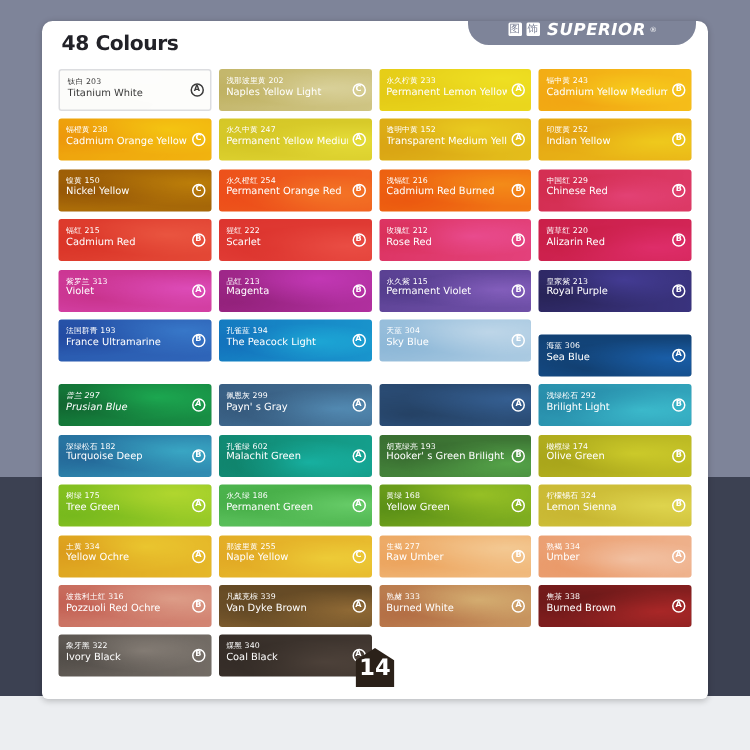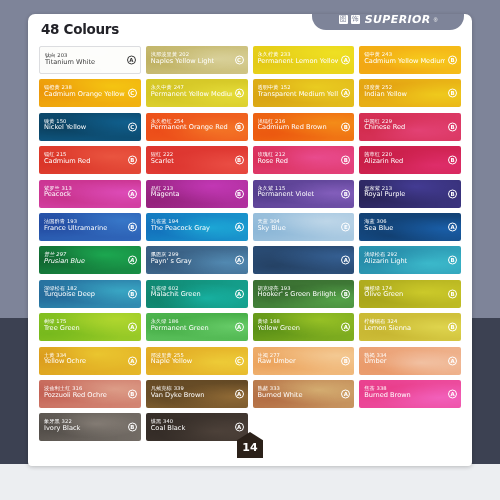--- a/index.html
+++ b/index.html
@@ -156,21 +156,21 @@
     left: 50%; bottom: 8px;
     transform: translateX(-50%);
     width: 26px; height: 26px;
     background: #2b2119;
     clip-path: polygon(50% 0%, 100% 32%, 100% 100%, 0% 100%, 0% 32%);
     display: flex; align-items: flex-end; justify-content: center;
     padding-bottom: 4px;
   }
   #page-number {
     color: #ffffff;
-    font-size: 11px;
+    font-size: 15px;
     font-weight: bold;
     font-family: "DejaVu Sans", sans-serif;
   }
 </style>
 </head>
 <body>
 
 <div id="page">
   <div id="lower-band"></div>
   <div id="left-dark"></div>
@@ -249,41 +249,41 @@
           <div class="badge">A</div>
         </div>
         <div class="swatch light" style="background: rgb(232, 176, 21);">
           <div class="tex" style="background: radial-gradient(at 75.65% 55.5%, rgba(255, 255, 255, 0.55), rgba(255, 255, 255, 0) 58%), radial-gradient(at 31.3% 41.2%, rgba(0, 0, 0, 0.3), rgba(0, 0, 0, 0) 55%), linear-gradient(149deg, rgba(0, 0, 0, 0.18), rgba(255, 255, 255, 0.22));"></div>
           <div class="labels">
             <div class="cn">印度黄 252</div>
             <div class="en">Indian Yellow</div>
           </div>
           <div class="badge">B</div>
         </div>
-        <div class="swatch light" style="background: #0c4a6e;">
+        <div class="swatch light" style="background: #a16207;">
           <div class="tex" style="background: radial-gradient(at 88.6% 32%, rgba(255, 255, 255, 0.55), rgba(255, 255, 255, 0) 58%), radial-gradient(at 17.2% 52.8%, rgba(0, 0, 0, 0.3), rgba(0, 0, 0, 0) 55%), linear-gradient(186deg, rgba(0, 0, 0, 0.18), rgba(255, 255, 255, 0.22));"></div>
           <div class="labels">
             <div class="cn">镍黄 150</div>
             <div class="en">Nickel Yellow</div>
           </div>
           <div class="badge">C</div>
         </div>
         <div class="swatch light" style="background: rgb(239, 90, 29);">
           <div class="tex" style="background: radial-gradient(at 66.55% 58.5%, rgba(255, 255, 255, 0.55), rgba(255, 255, 255, 0) 58%), radial-gradient(at 33.1% 64.4%, rgba(0, 0, 0, 0.3), rgba(0, 0, 0, 0) 55%), linear-gradient(123deg, rgba(0, 0, 0, 0.18), rgba(255, 255, 255, 0.22));"></div>
           <div class="labels">
             <div class="cn">永久橙红 254</div>
             <div class="en">Permanent Orange Red</div>
           </div>
           <div class="badge">B</div>
         </div>
         <div class="swatch light" style="background: rgb(239, 106, 18);">
           <div class="tex" style="background: radial-gradient(at 79.5% 35%, rgba(255, 255, 255, 0.55), rgba(255, 255, 255, 0) 58%), radial-gradient(at 19% 76%, rgba(0, 0, 0, 0.3), rgba(0, 0, 0, 0) 55%), linear-gradient(160deg, rgba(0, 0, 0, 0.18), rgba(255, 255, 255, 0.22));"></div>
           <div class="labels">
             <div class="cn">浅镉红 216</div>
-            <div class="en">Cadmium Red Brown</div>
+            <div class="en">Cadmium Red Burned</div>
           </div>
           <div class="badge">B</div>
         </div>
         <div class="swatch light" style="background: rgb(216, 51, 91);">
           <div class="tex" style="background: radial-gradient(at 57.45% 61.5%, rgba(255, 255, 255, 0.55), rgba(255, 255, 255, 0) 58%), radial-gradient(at 34.9% 47.6%, rgba(0, 0, 0, 0.3), rgba(0, 0, 0, 0) 55%), linear-gradient(97deg, rgba(0, 0, 0, 0.18), rgba(255, 255, 255, 0.22));"></div>
           <div class="labels">
             <div class="cn">中国红 229</div>
             <div class="en">Chinese Red</div>
           </div>
           <div class="badge">B</div>
@@ -317,21 +317,21 @@
           <div class="labels">
             <div class="cn">茜草红 220</div>
             <div class="en">Alizarin Red</div>
           </div>
           <div class="badge">B</div>
         </div>
         <div class="swatch light" style="background: rgb(207, 58, 154);">
           <div class="tex" style="background: radial-gradient(at 87.2% 44%, rgba(255, 255, 255, 0.55), rgba(255, 255, 255, 0) 58%), radial-gradient(at 24.4% 65.6%, rgba(0, 0, 0, 0.3), rgba(0, 0, 0, 0) 55%), linear-gradient(182deg, rgba(0, 0, 0, 0.18), rgba(255, 255, 255, 0.22));"></div>
           <div class="labels">
             <div class="cn">紫罗兰 313</div>
-            <div class="en">Peacock</div>
+            <div class="en">Violet</div>
           </div>
           <div class="badge">A</div>
         </div>
         <div class="swatch light" style="background: rgb(166, 42, 146);">
           <div class="tex" style="background: radial-gradient(at 65.15% 20.5%, rgba(255, 255, 255, 0.55), rgba(255, 255, 255, 0) 58%), radial-gradient(at 10.3% 77.2%, rgba(0, 0, 0, 0.3), rgba(0, 0, 0, 0) 55%), linear-gradient(119deg, rgba(0, 0, 0, 0.18), rgba(255, 255, 255, 0.22));"></div>
           <div class="labels">
             <div class="cn">品红 213</div>
             <div class="en">Magenta</div>
           </div>
           <div class="badge">B</div>
@@ -357,33 +357,33 @@
           <div class="labels">
             <div class="cn">法国群青 193</div>
             <div class="en">France Ultramarine</div>
           </div>
           <div class="badge">B</div>
         </div>
         <div class="swatch light" style="background: rgb(22, 134, 198);">
           <div class="tex" style="background: radial-gradient(at 59.9% 53%, rgba(255, 255, 255, 0.55), rgba(255, 255, 255, 0) 58%), radial-gradient(at 29.8% 55.2%, rgba(0, 0, 0, 0.3), rgba(0, 0, 0, 0) 55%), linear-gradient(104deg, rgba(0, 0, 0, 0.18), rgba(255, 255, 255, 0.22));"></div>
           <div class="labels">
             <div class="cn">孔雀蓝 194</div>
-            <div class="en">The Peacock Gray</div>
+            <div class="en">The Peacock Light</div>
           </div>
           <div class="badge">A</div>
         </div>
         <div class="swatch light" style="background: rgb(159, 195, 222);">
           <div class="tex" style="background: radial-gradient(at 72.85% 29.5%, rgba(255, 255, 255, 0.55), rgba(255, 255, 255, 0) 58%), radial-gradient(at 15.7% 66.8%, rgba(0, 0, 0, 0.3), rgba(0, 0, 0, 0) 55%), linear-gradient(141deg, rgba(0, 0, 0, 0.18), rgba(255, 255, 255, 0.22));"></div>
           <div class="labels">
             <div class="cn">天蓝 304</div>
             <div class="en">Sky Blue</div>
           </div>
           <div class="badge">E</div>
         </div>
-        <div class="swatch light" style="background: rgb(19, 71, 127);">
+        <div class="swatch light" style="background: rgb(19, 71, 127); margin-top: 10px;">
           <div class="tex" style="background: radial-gradient(at 85.8% 56%, rgba(255, 255, 255, 0.55), rgba(255, 255, 255, 0) 58%), radial-gradient(at 31.6% 78.4%, rgba(0, 0, 0, 0.3), rgba(0, 0, 0, 0) 55%), linear-gradient(178deg, rgba(0, 0, 0, 0.18), rgba(255, 255, 255, 0.22));"></div>
           <div class="labels">
             <div class="cn">海蓝 306</div>
             <div class="en">Sea Blue</div>
           </div>
           <div class="badge">A</div>
         </div>
         <div class="swatch light" style="background: #15803d; font-style: italic;">
           <div class="tex" style="background: radial-gradient(at 63.75% 32.5%, rgba(255, 255, 255, 0.55), rgba(255, 255, 255, 0) 58%), radial-gradient(at 17.5% 50%, rgba(0, 0, 0, 0.3), rgba(0, 0, 0, 0) 55%), linear-gradient(115deg, rgba(0, 0, 0, 0.18), rgba(255, 255, 255, 0.22));"></div>
           <div class="labels">
@@ -401,21 +401,21 @@
           <div class="badge">A</div>
         </div>
         <div class="swatch light" style="background: rgb(41, 74, 114);">
           <div class="tex" style="background: radial-gradient(at 89.65% 35.5%, rgba(255, 255, 255, 0.55), rgba(255, 255, 255, 0) 58%), radial-gradient(at 19.3% 73.2%, rgba(0, 0, 0, 0.3), rgba(0, 0, 0, 0) 55%), linear-gradient(189deg, rgba(0, 0, 0, 0.18), rgba(255, 255, 255, 0.22));"></div>
           <div class="badge">A</div>
         </div>
         <div class="swatch light" style="background: rgb(45, 154, 180);">
           <div class="tex" style="background: radial-gradient(at 67.6% 62%, rgba(255, 255, 255, 0.55), rgba(255, 255, 255, 0) 58%), radial-gradient(at 35.2% 44.8%, rgba(0, 0, 0, 0.3), rgba(0, 0, 0, 0) 55%), linear-gradient(126deg, rgba(0, 0, 0, 0.18), rgba(255, 255, 255, 0.22));"></div>
           <div class="labels">
             <div class="cn">浅绿松石 292</div>
-            <div class="en">Alizarin Light</div>
+            <div class="en">Brilight Light</div>
           </div>
           <div class="badge">B</div>
         </div>
         <div class="swatch light" style="background: rgb(43, 126, 168);">
           <div class="tex" style="background: radial-gradient(at 80.55% 38.5%, rgba(255, 255, 255, 0.55), rgba(255, 255, 255, 0) 58%), radial-gradient(at 21.1% 56.4%, rgba(0, 0, 0, 0.3), rgba(0, 0, 0, 0) 55%), linear-gradient(163deg, rgba(0, 0, 0, 0.18), rgba(255, 255, 255, 0.22));"></div>
           <div class="labels">
             <div class="cn">深绿松石 182</div>
             <div class="en">Turquoise Deep</div>
           </div>
           <div class="badge">B</div>
@@ -525,21 +525,21 @@
           <div class="badge">A</div>
         </div>
         <div class="swatch light" style="background: rgb(192, 134, 85);">
           <div class="tex" style="background: radial-gradient(at 64.8% 36%, rgba(255, 255, 255, 0.55), rgba(255, 255, 255, 0) 58%), radial-gradient(at 19.6% 70.4%, rgba(0, 0, 0, 0.3), rgba(0, 0, 0, 0) 55%), linear-gradient(118deg, rgba(0, 0, 0, 0.18), rgba(255, 255, 255, 0.22));"></div>
           <div class="labels">
             <div class="cn">熟赭 333</div>
             <div class="en">Burned White</div>
           </div>
           <div class="badge">A</div>
         </div>
-        <div class="swatch light" style="background: #ec4899;">
+        <div class="swatch light" style="background: #7f1d1d;">
           <div class="tex" style="background: radial-gradient(at 77.75% 62.5%, rgba(255, 255, 255, 0.55), rgba(255, 255, 255, 0) 58%), radial-gradient(at 35.5% 42%, rgba(0, 0, 0, 0.3), rgba(0, 0, 0, 0) 55%), linear-gradient(155deg, rgba(0, 0, 0, 0.18), rgba(255, 255, 255, 0.22));"></div>
           <div class="labels">
             <div class="cn">焦茶 338</div>
             <div class="en">Burned Brown</div>
           </div>
           <div class="badge">A</div>
         </div>
         <div class="swatch light" style="background: rgb(102, 96, 90);">
           <div class="tex" style="background: radial-gradient(at 55.7% 39%, rgba(255, 255, 255, 0.55), rgba(255, 255, 255, 0) 58%), radial-gradient(at 21.4% 53.6%, rgba(0, 0, 0, 0.3), rgba(0, 0, 0, 0) 55%), linear-gradient(92deg, rgba(0, 0, 0, 0.18), rgba(255, 255, 255, 0.22));"></div>
           <div class="labels">

